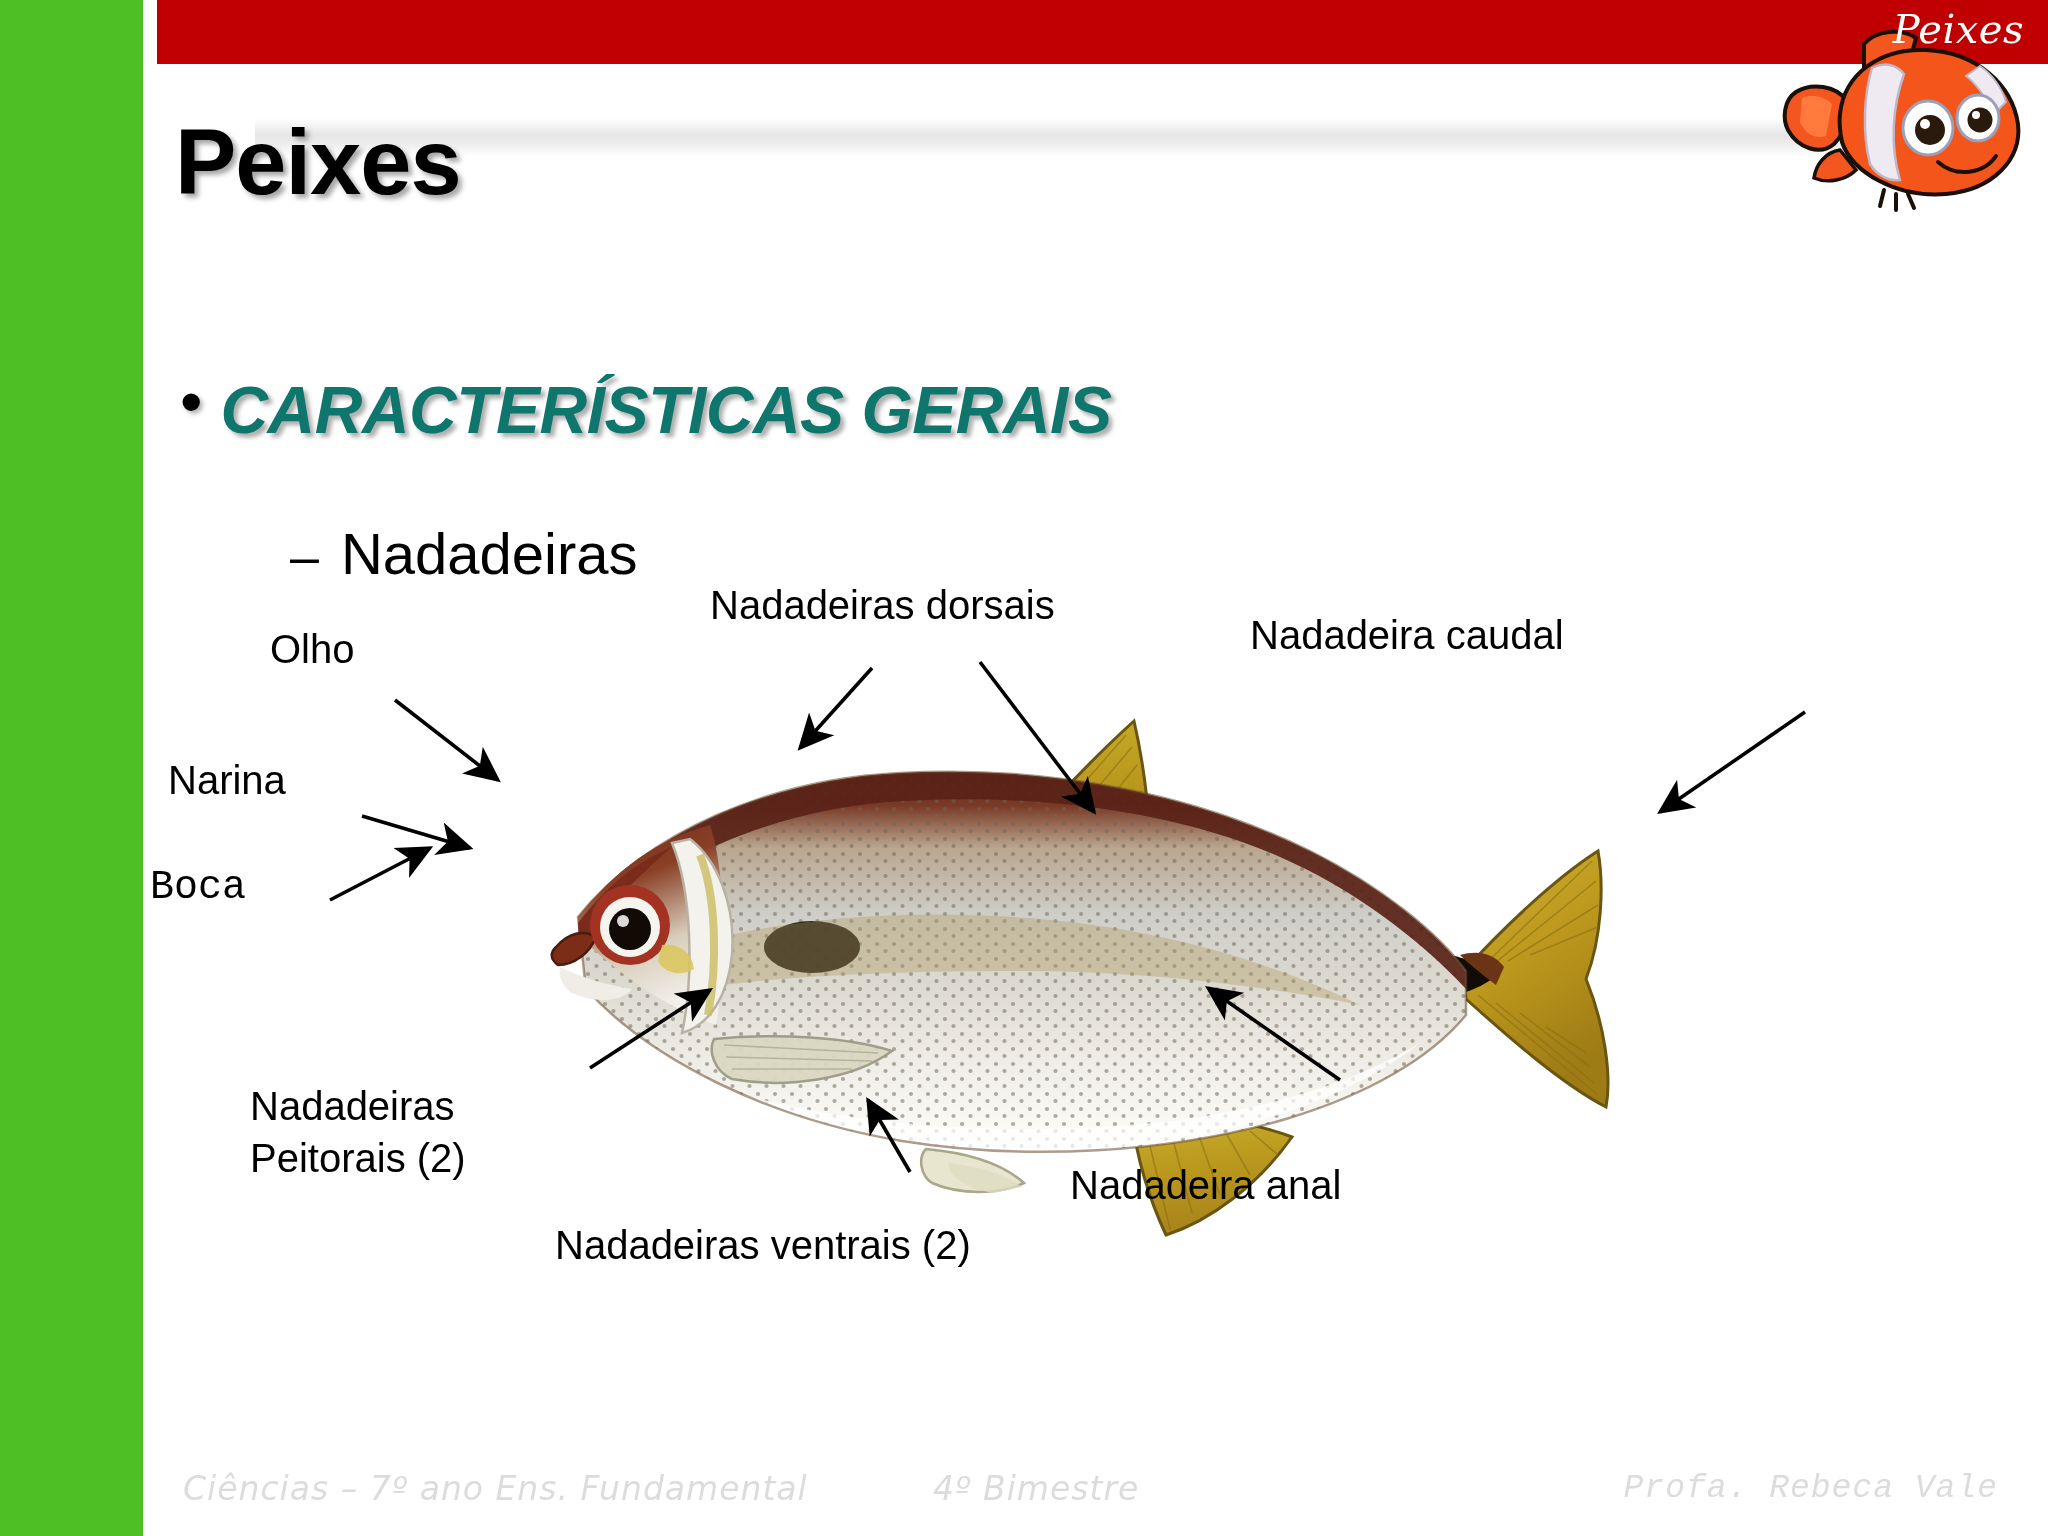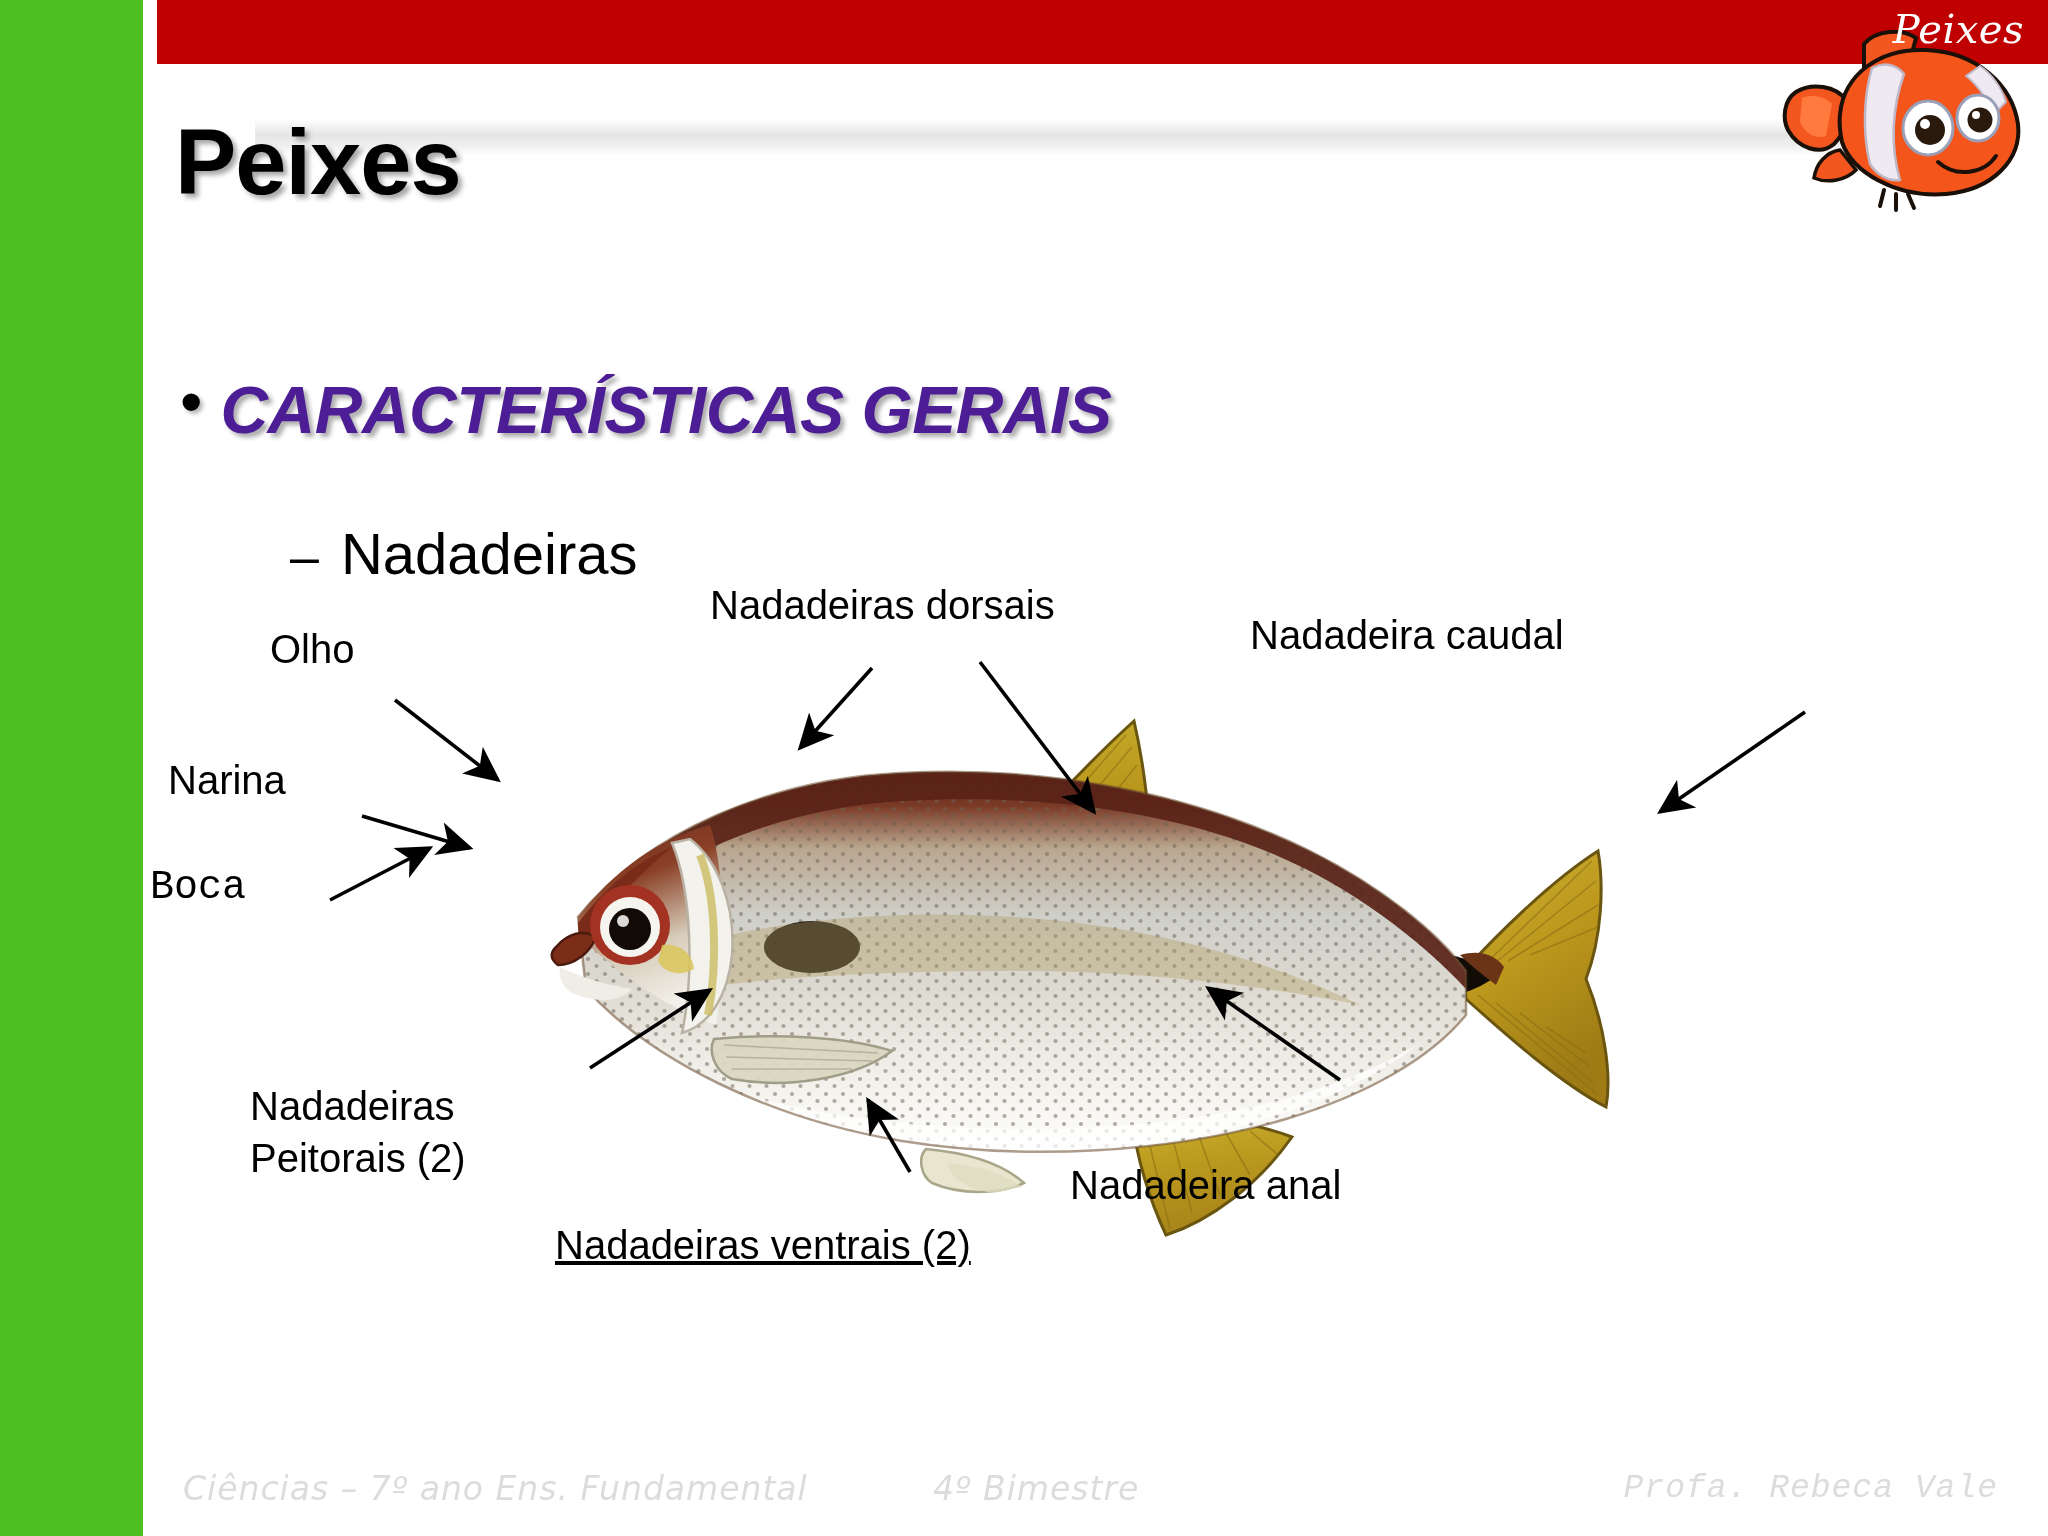--- a/index.html
+++ b/index.html
@@ -47,21 +47,21 @@
   }
   .bullet-row{
     position:absolute;left:180px;top:372px;
     display:flex;align-items:flex-start;white-space:nowrap;
   }
   .bullet-dot{
     font-size:64px;line-height:.95;color:#000;margin-right:18px;
     text-shadow:3px 3px 4px rgba(160,160,160,.8);
   }
   .bullet-text{
-    font-size:66px;font-weight:bold;font-style:italic;color:#4c1d95;
+    font-size:66px;font-weight:bold;font-style:italic;color:#0f766e;
     letter-spacing:-.5px;
     text-shadow:4px 4px 4px rgba(160,160,160,.85);
   }
   .sub-row{
     position:absolute;left:290px;top:520px;
     display:flex;align-items:baseline;white-space:nowrap;
   }
   .sub-dash{font-size:52px;color:#000;margin-right:22px;}
   .sub-text{font-size:58px;color:#000;}
 
@@ -318,21 +318,21 @@
 
     <div class="lbl" style="left:18px;top:155px;">Narina</div>
 
     <div class="lbl" style="left:0px;top:262px;font-family:Liberation Mono, monospace;">Boca</div>
 
     <div class="lbl lbl-2l" style="left:100px;top:480px;">
       <div>Nadadeiras</div>
       <div>Peitorais (2)</div>
     </div>
 
-    <div class="lbl" style="left:405px;top:620px;text-decoration:underline;">Nadadeiras ventrais (2)</div>
+    <div class="lbl" style="left:405px;top:620px;">Nadadeiras ventrais (2)</div>
 
     <div class="lbl" style="left:920px;top:560px;">Nadadeira anal</div>
   </div>
 
   <div class="footer">
     <span class="f-left">Ciências – 7º ano Ens. Fundamental</span>
     <span class="f-mid">4º Bimestre</span>
     <span class="f-right">Profa. Rebeca Vale</span>
   </div>
 

